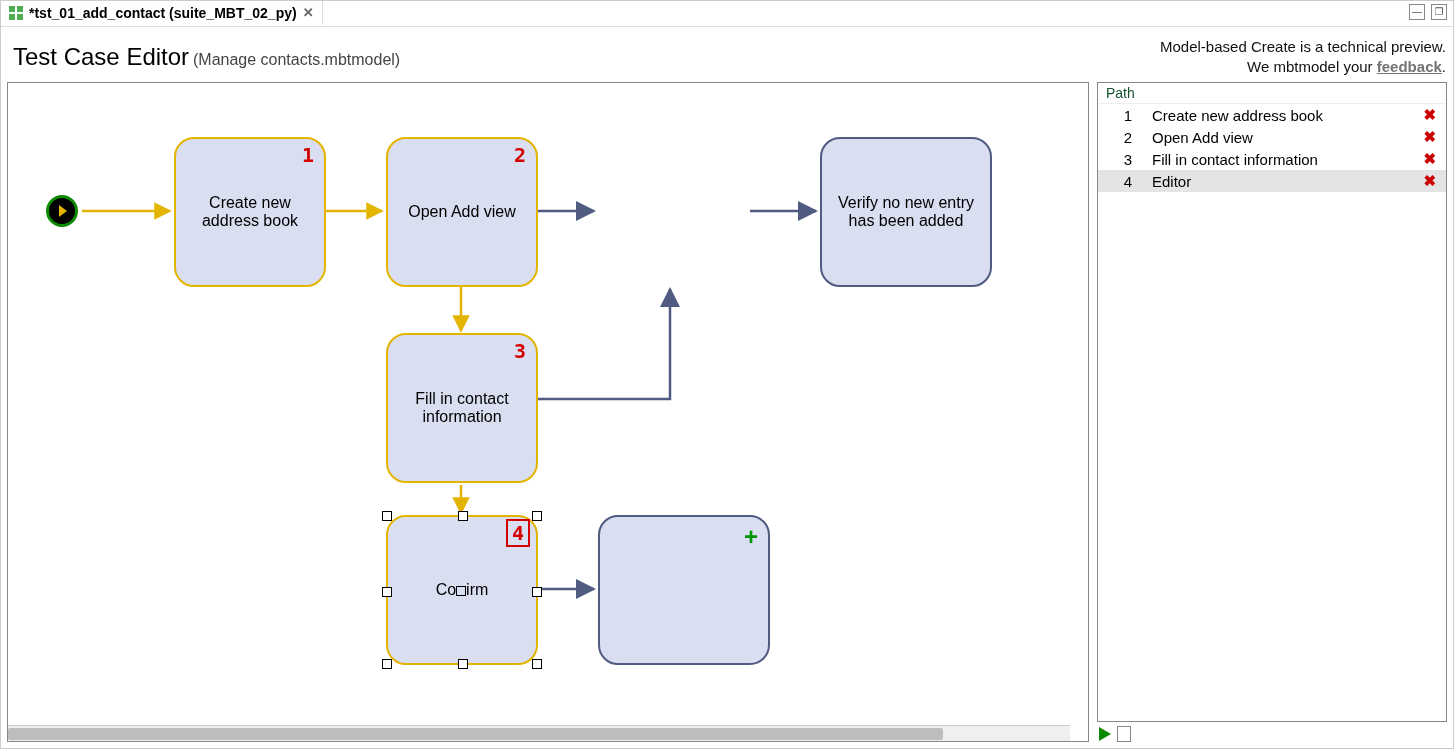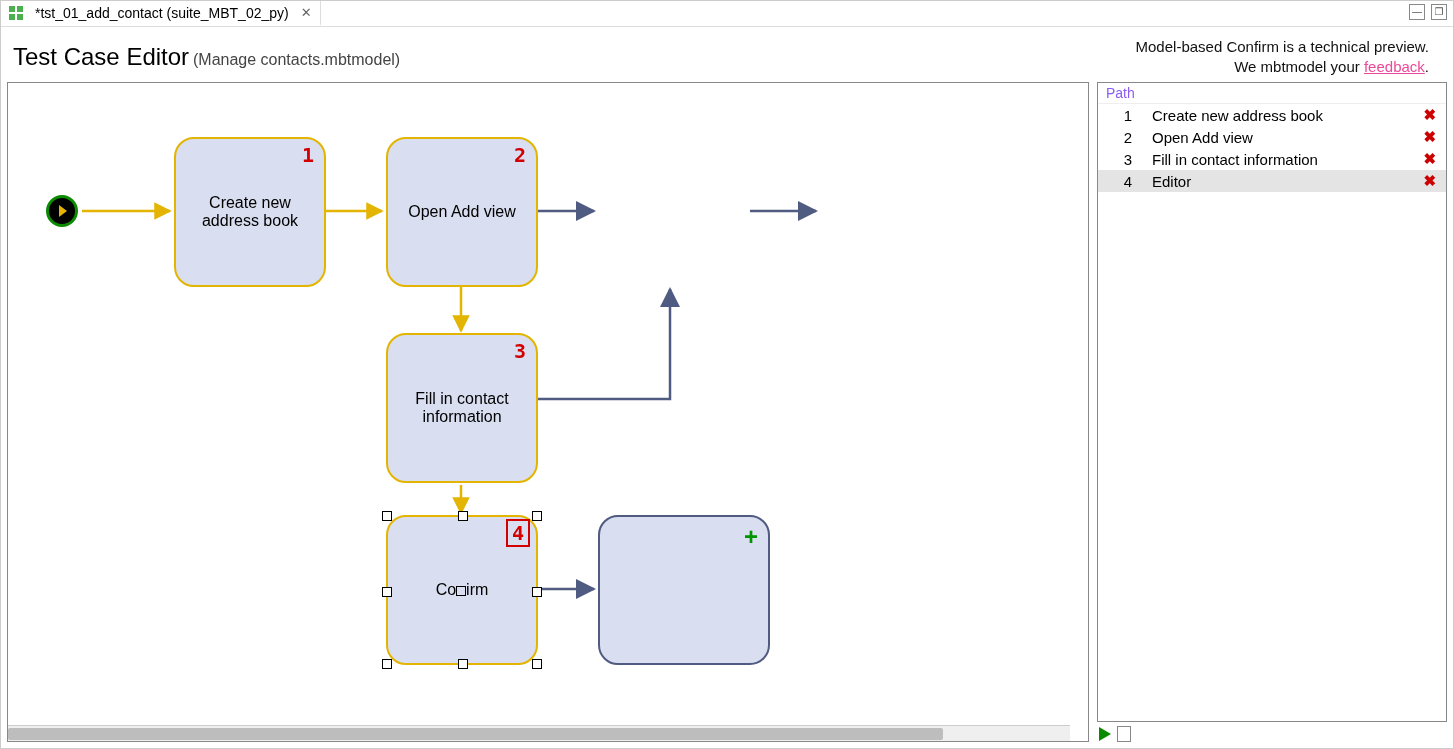--- a/index.html
+++ b/index.html
@@ -27,21 +27,22 @@
     position: relative;
   }
   .tab {
     display: flex;
     align-items: center;
     padding: 0 8px;
     height: 100%;
     background: #fff;
     border-right: 1px solid #ddd;
     border-bottom: 2px solid #fff;
-    gap: 12px;
+    gap: 6px;
+    font-weight: bold;
   }
   .tab-icon {
     width: 14px;
     height: 14px;
   }
   .tab-close {
     font-size: 13px;
     color: #666;
     cursor: pointer;
   }
@@ -59,37 +60,37 @@
     border: 1px solid #888;
     font-size: 10px;
     text-align: center;
     line-height: 13px;
     color: #555;
   }
   .header {
     display: flex;
     align-items: center;
     justify-content: space-between;
-    padding: 10px 24px 6px 12px;
+    padding: 10px 7px 6px 12px;
   }
   .heading {
     font-size: 24px;
     font-weight: 400;
   }
   .heading-sub {
     font-size: 16px;
     color: #444;
   }
   .preview-text {
     text-align: right;
     font-size: 15px;
     color: #111;
     line-height: 1.3;
   }
-  .preview-text a { color: #ec4899; }
+  .preview-text a { color: #737373; font-weight: bold; }
   .main {
     flex: 1;
     display: flex;
     padding: 0 6px 6px 6px;
     gap: 8px;
     min-height: 0;
   }
   .canvas-pane {
     flex: 1;
     border: 1px solid #888;
@@ -186,21 +187,21 @@
   .path-panel {
     flex: 1;
     border: 1px solid #888;
     display: flex;
     flex-direction: column;
     min-height: 0;
   }
   .path-header {
     padding: 2px 8px;
     background: #fff;
-    color: #8b5cf6;
+    color: #14532d;
     font-size: 14px;
     border-bottom: 1px solid #eee;
   }
   .path-list {
     flex: 1;
     overflow: auto;
   }
   .path-row {
     display: flex;
     align-items: center;
@@ -283,21 +284,21 @@
       <span>❐</span>
     </div>
   </div>
 
   <div class="header">
     <div>
       <span class="heading">Test Case Editor</span>
       <span class="heading-sub">(Manage contacts.mbtmodel)</span>
     </div>
     <div class="preview-text">
-      <div>Model-based Confirm is a technical preview.</div>
+      <div>Model-based Create is a technical preview.</div>
       <div>
         <span>We mbtmodel your </span><a href="#">feedback</a><span>.</span>
       </div>
     </div>
   </div>
 
   <div class="main">
     <div class="canvas-pane">
       <div class="canvas">
         <svg width="100%" height="100%" style="position:absolute;left:0;top:0;pointer-events:none">
@@ -333,20 +334,23 @@
           <span class="step-num">1</span>
           <span>Create new address book</span>
         </div>
 
         <div class="node path" style="left:378px;top:54px">
           <span class="step-num">2</span>
           <span>Open Add view</span>
         </div>
 
 
+        <div class="node node5" style="left:812px;top:54px">
+          <span>Verify no new entry has been added</span>
+        </div>
 
         <div class="node path" style="left:378px;top:250px">
           <span class="step-num">3</span>
           <span>Fill in contact information</span>
         </div>
 
         <div class="node selected" style="left:378px;top:432px">
           <span class="step-num boxed">4</span>
           <span>Co<span style="display:inline-block;width:10px;height:10px;border:1px solid #000;vertical-align:middle"></span>irm</span>
 

